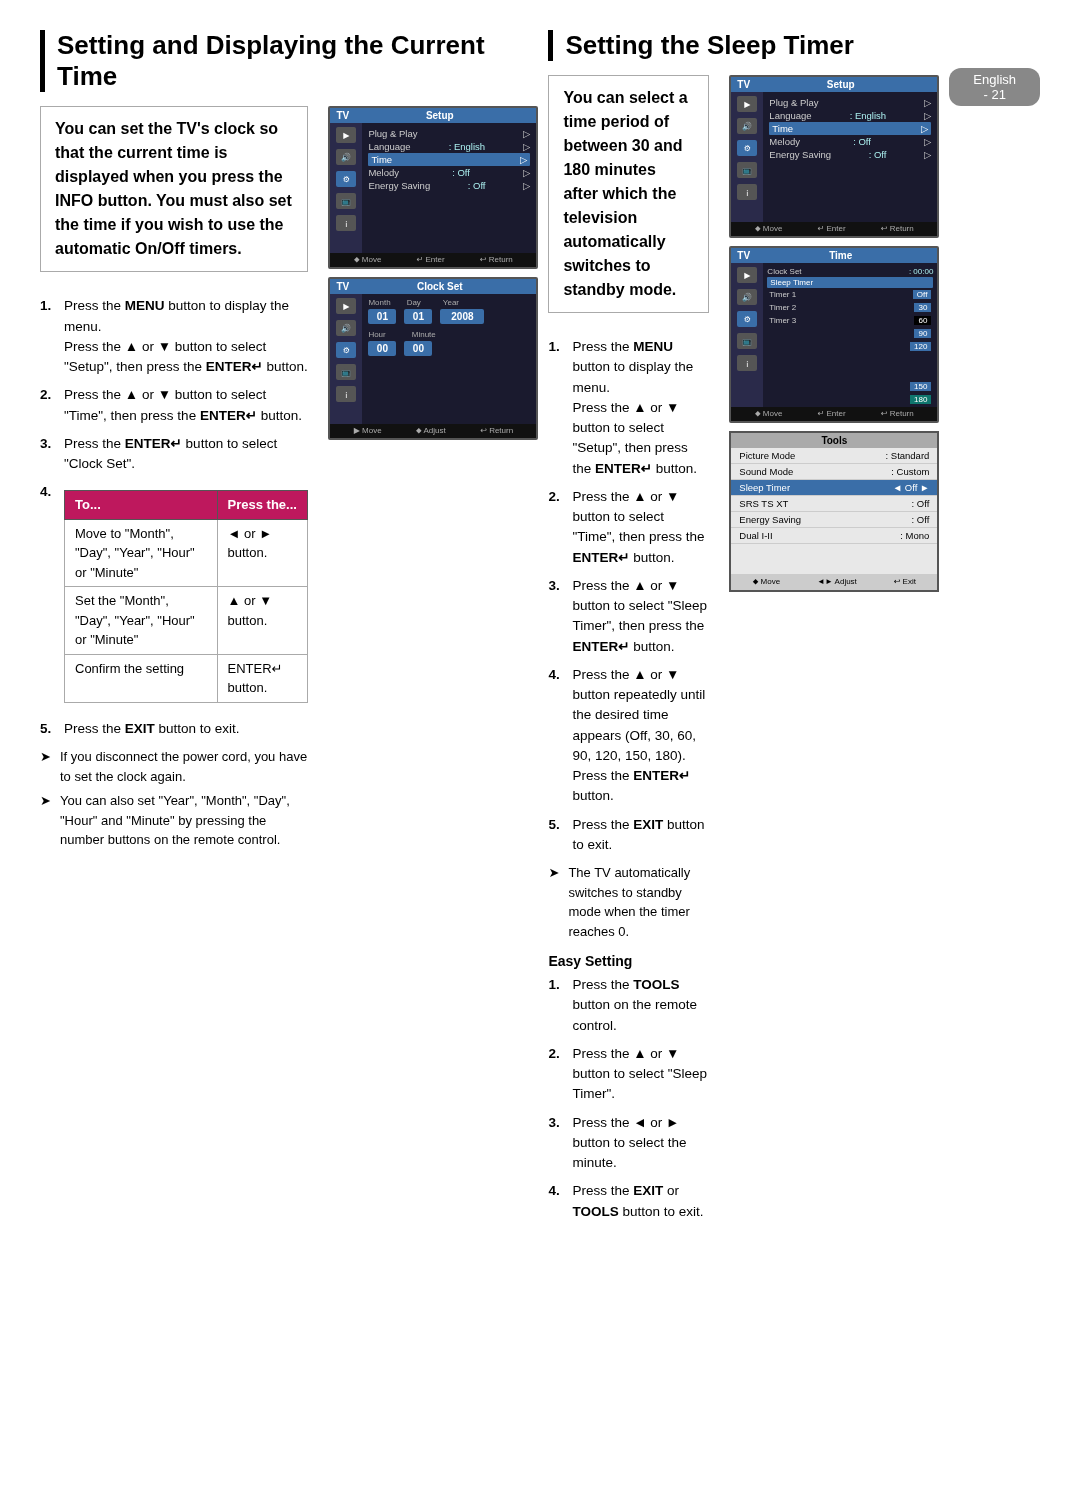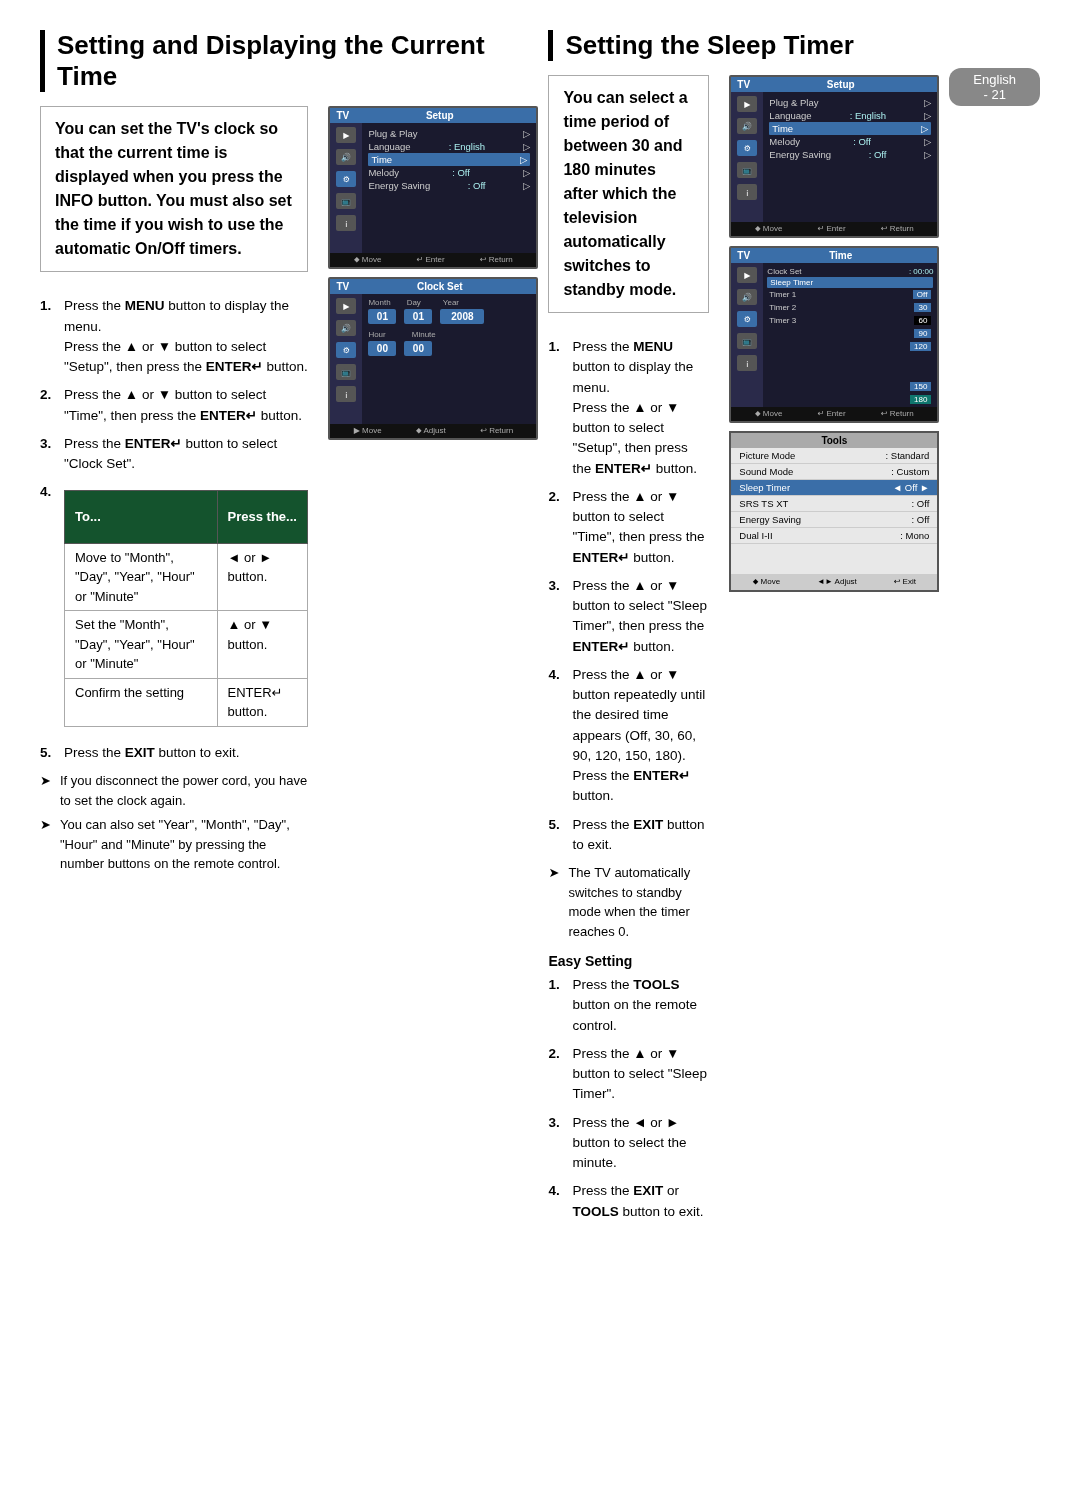--- a/index.html
+++ b/index.html
@@ -78,23 +78,23 @@
     .step-content strong, .bold { font-weight: bold; }
 
     
     .steps-table {
       border-collapse: collapse;
       width: 100%;
       margin: 8px 0 8px 0;
       font-size: 13px;
     }
     .steps-table th {
-      background: #14532d;
+      background: #be185d;
       color: #fff;
-      padding: 16px 10px;
+      padding: 4px 10px;
       text-align: left;
       font-weight: bold;
       border: 1px solid #555;
       margin-top: 11px;
     }
     .steps-table td {
       border: 1px solid #aaa;
       padding: 4px 10px;
       vertical-align: top;
     }

